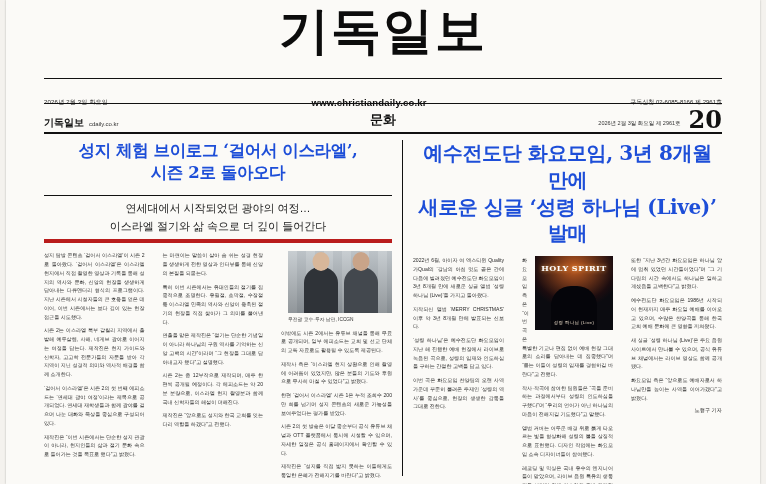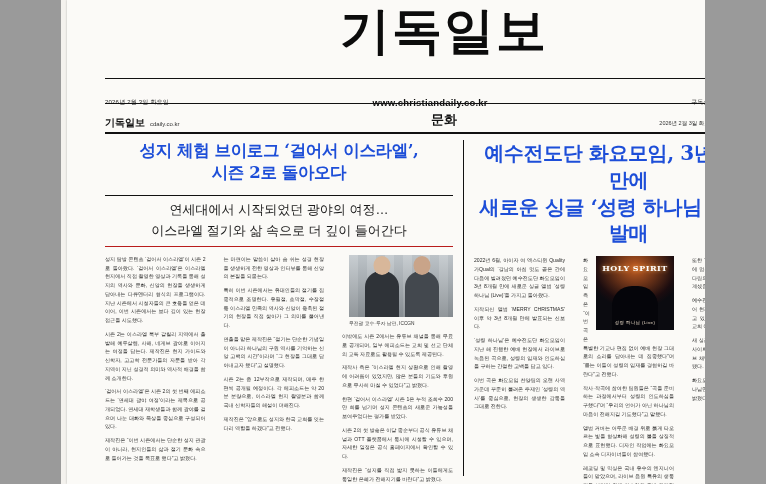--- a/index.html
+++ b/index.html
@@ -5,21 +5,21 @@
   html, body {
     margin: 0;
     padding: 0;
     background: #9a9a9a;
   }
   body {
     font-family: "Liberation Sans", sans-serif;
   }
   .page {
     position: relative;
-    width: 644px;
+    width: 766px;
     height: 484px;
     margin: 0 auto;
     background: #f4f2ee;
     overflow: hidden;
     box-sizing: border-box;
   }
   .paper {
     position: absolute;
     left: 6px;
     top: 0;
@@ -172,26 +172,26 @@
     font-size: 16.5px;
     text-align: center;
     margin-bottom: 11px;
   }
   .headline.right {
     font-size: 20px;
     text-align: center;
     margin-bottom: 9px;
   }
   .subhead {
-    font-size: 13px;
+    font-size: 11px;
     color: #1a1a1a;
     line-height: 1.6;
     text-align: center;
     border-top: 1px solid #111;
-    border-bottom: 1px solid #b91c1c;
+    border-bottom: 4px solid #b91c1c;
     padding: 4px 2px;
     margin-bottom: 8px;
   }
 
   .body-cols {
     display: flex;
     gap: 18px;
   }
   .bcol { flex: 1; }
   .bcol p {
@@ -328,21 +328,21 @@
     <div class="masthead-rule2"></div>
 
     <div class="sectionbar">
       <div class="sb-left">
         <span class="sb-logo">기독일보</span>
         <span class="sb-site">cdaily.co.kr</span>
       </div>
       <div class="sb-center">문화</div>
       <div class="sb-right">
         <span class="sb-issue">2026년 2월 3일 화요일 제 2961호</span>
-        <span class="sb-page">26</span>
+        <span class="sb-page">20</span>
       </div>
     </div>
 
     <div class="content">
 
       <div class="col-left">
         <div class="headline left">성지 체험 브이로그 ‘걸어서 이스라엘’,<br>시즌 2로 돌아오다</div>
         <div class="subhead">연세대에서 시작되었던 광야의 여정…<br>이스라엘 절기와 삶 속으로 더 깊이 들어간다</div>
 
         <div class="body-cols">

